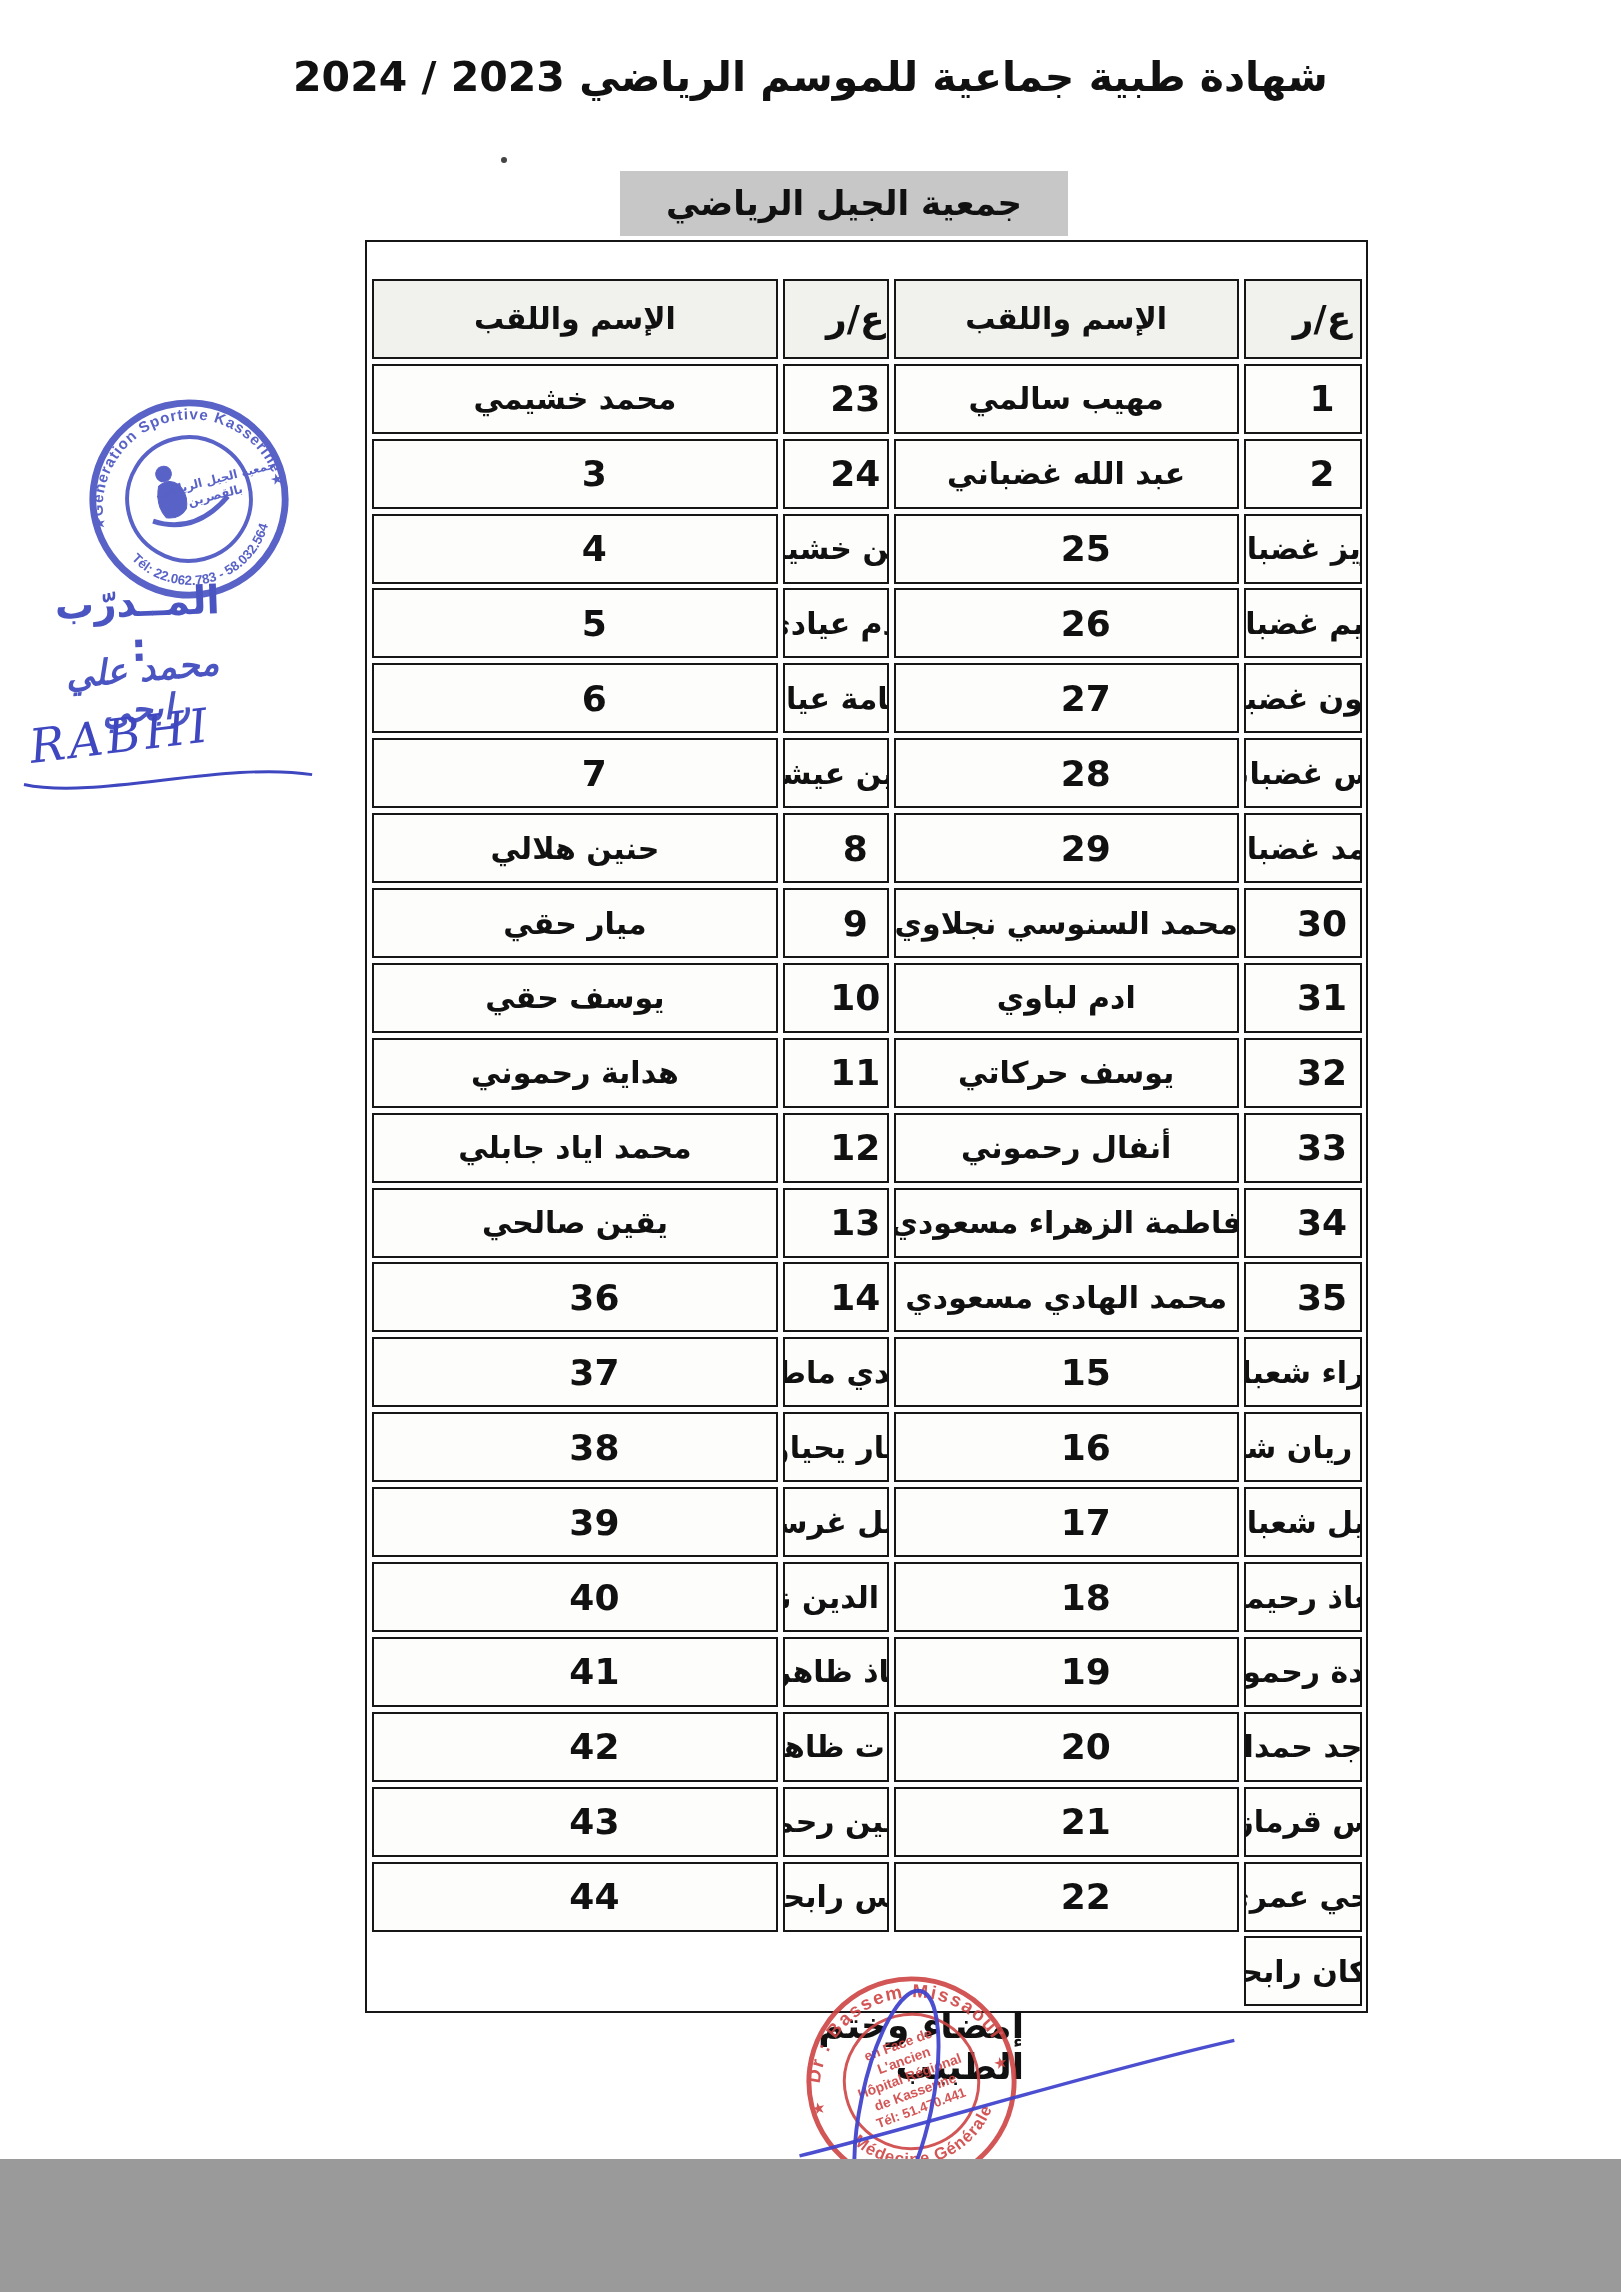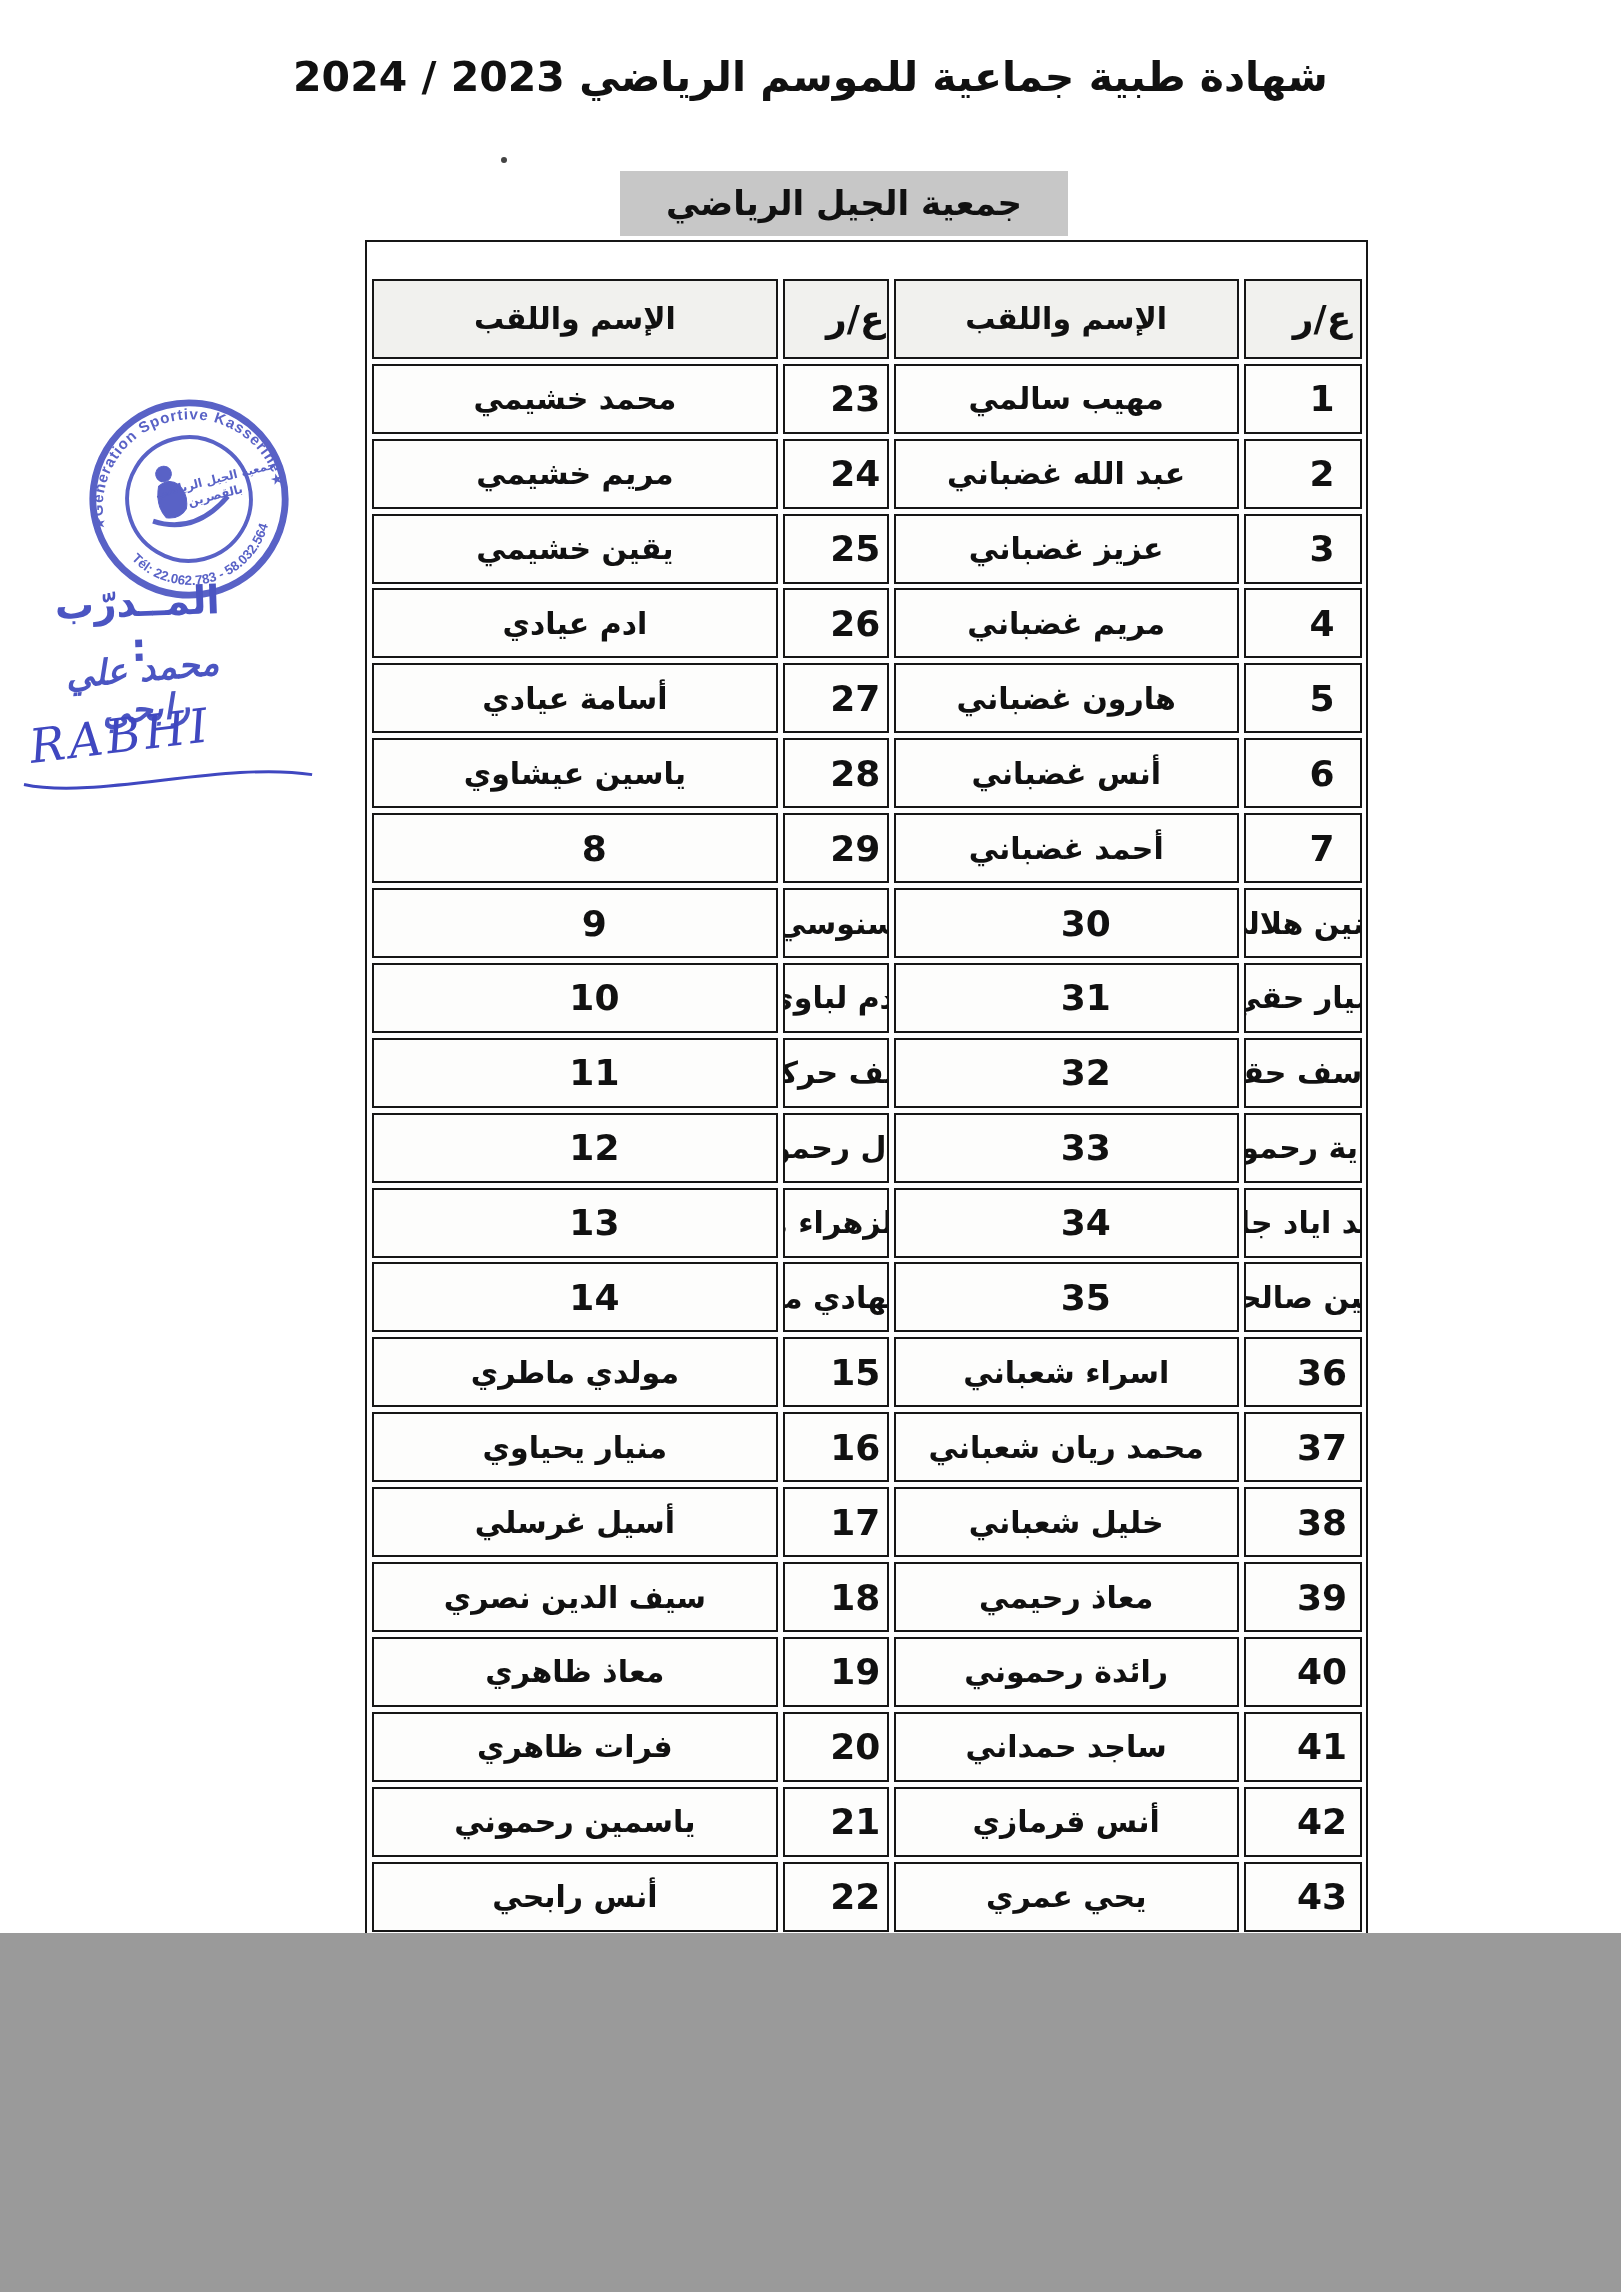--- a/index.html
+++ b/index.html
@@ -1,16 +1,16 @@
 <!DOCTYPE html>
 <html lang="ar"><head>
 <meta charset="utf-8">
 <style>
   html,body{margin:0;padding:0;background:#9a9a9a;}
-  .page{position:relative;width:1621px;height:1933px;background:#ffffff;margin:0 auto;
+  .page{position:relative;width:1621px;height:2159px;background:#ffffff;margin:0 auto;
         font-family:"DejaVu Sans",sans-serif;overflow:hidden;color:#111;}
 
   .title{position:absolute;top:53px;left:0;width:100%;text-align:center;
          font-size:41px;font-weight:bold;direction:rtl;}
   .stray{position:absolute;left:501px;top:157px;width:5.9px;height:5.9px;background:#444;border-radius:50%;}
   .subtitle{position:absolute;left:620px;top:171px;width:448px;height:65px;background:#c7c7c7;
             text-align:center;line-height:65px;font-size:34px;font-weight:bold;direction:rtl;}
 
   
   .roster{position:absolute;left:365px;top:240px;display:grid;
@@ -62,21 +62,20 @@
     <div class="cell th name">الإسم واللقب</div>
 
       <div class="cell num">1</div>
       <div class="cell name">مهيب سالمي</div>
       <div class="cell num">23</div>
       <div class="cell name">محمد خشيمي</div>
 
       <div class="cell num">2</div>
       <div class="cell name">عبد الله غضباني</div>
       <div class="cell num">24</div>
-      <div class="cell name">مريم خشيمي</div>
 
       <div class="cell num">3</div>
       <div class="cell name">عزيز غضباني</div>
       <div class="cell num">25</div>
       <div class="cell name">يقين خشيمي</div>
 
       <div class="cell num">4</div>
       <div class="cell name">مريم غضباني</div>
       <div class="cell num">26</div>
       <div class="cell name">ادم عيادي</div>

